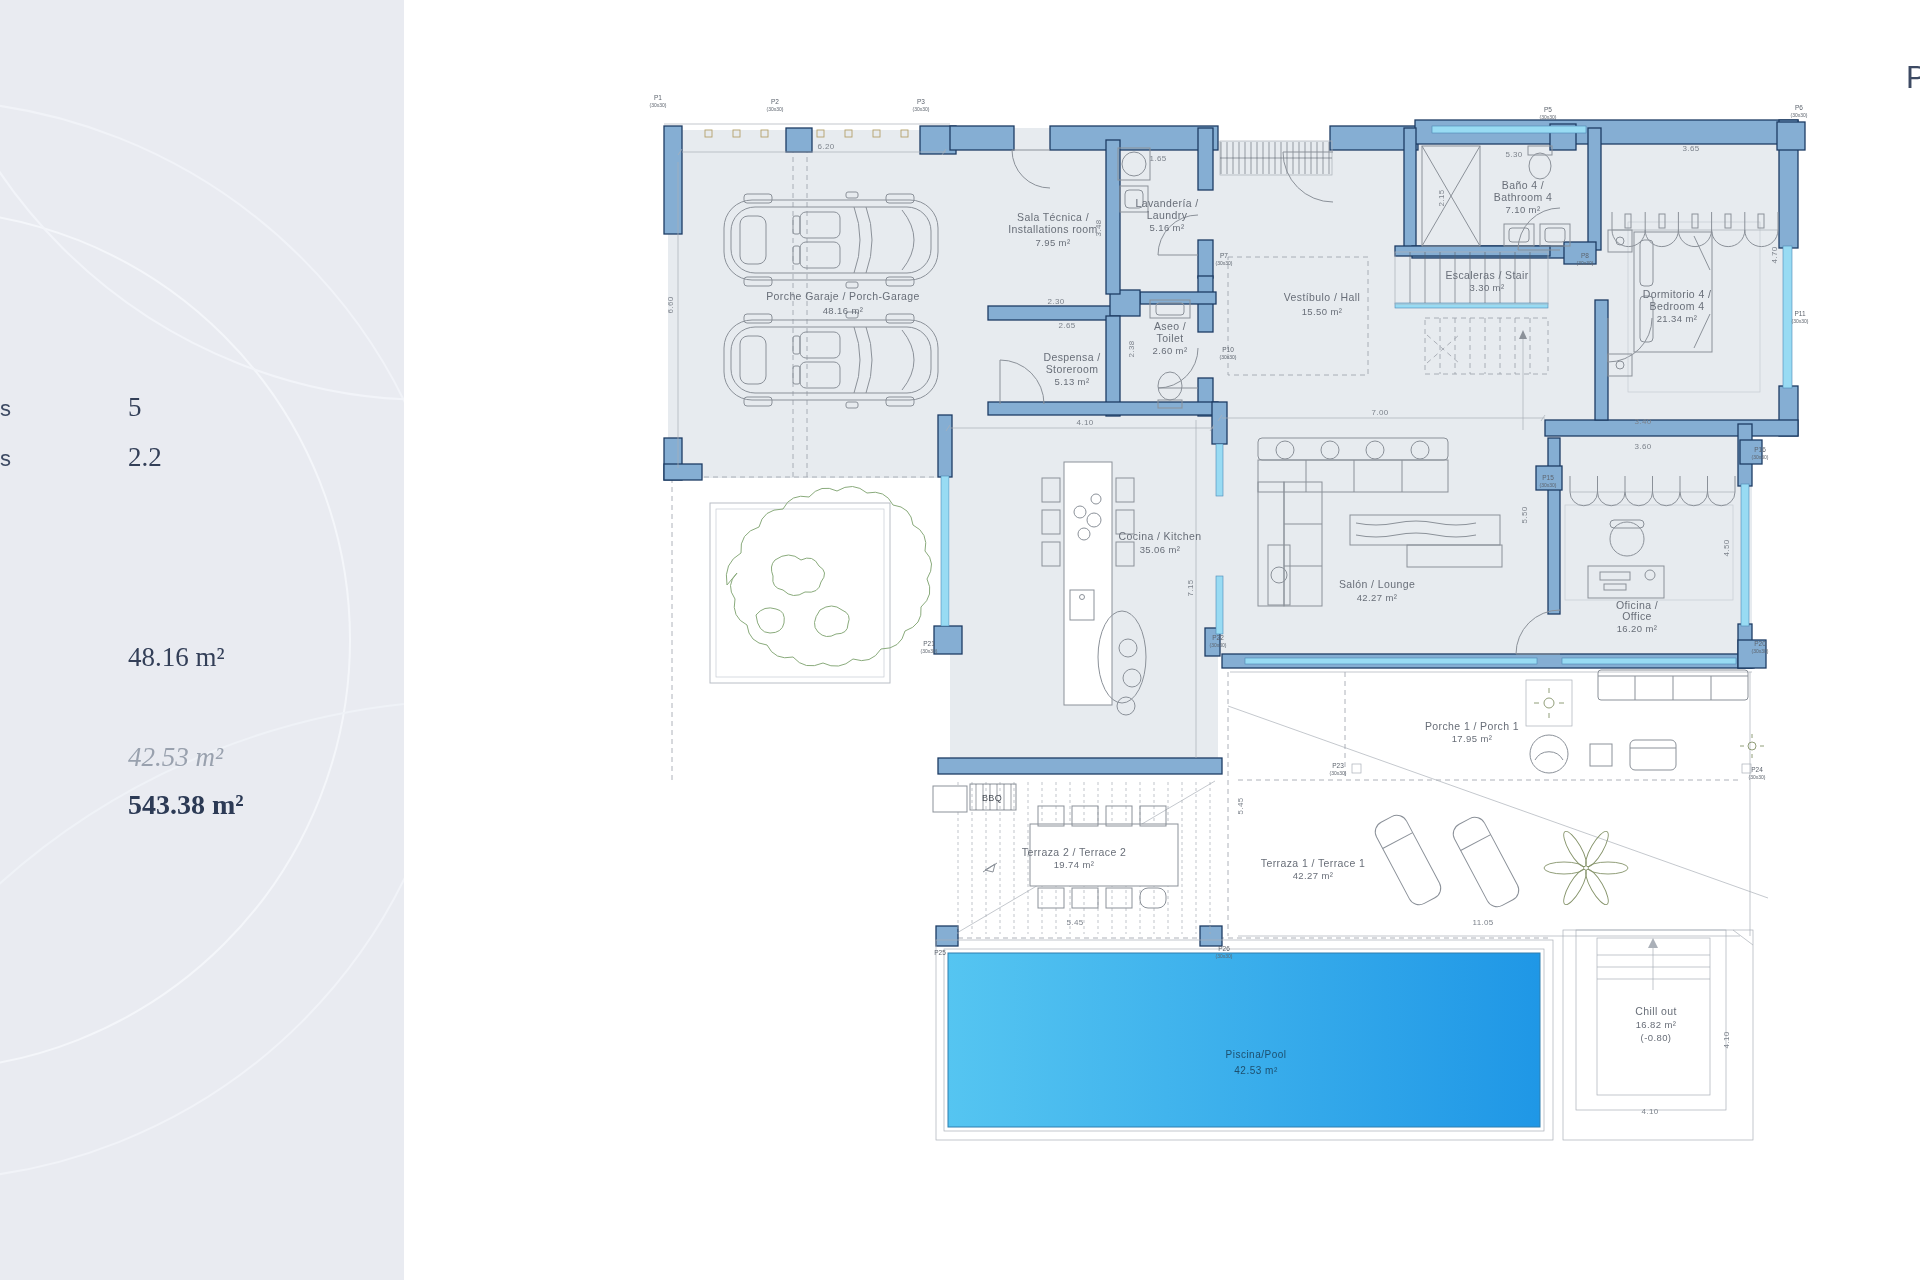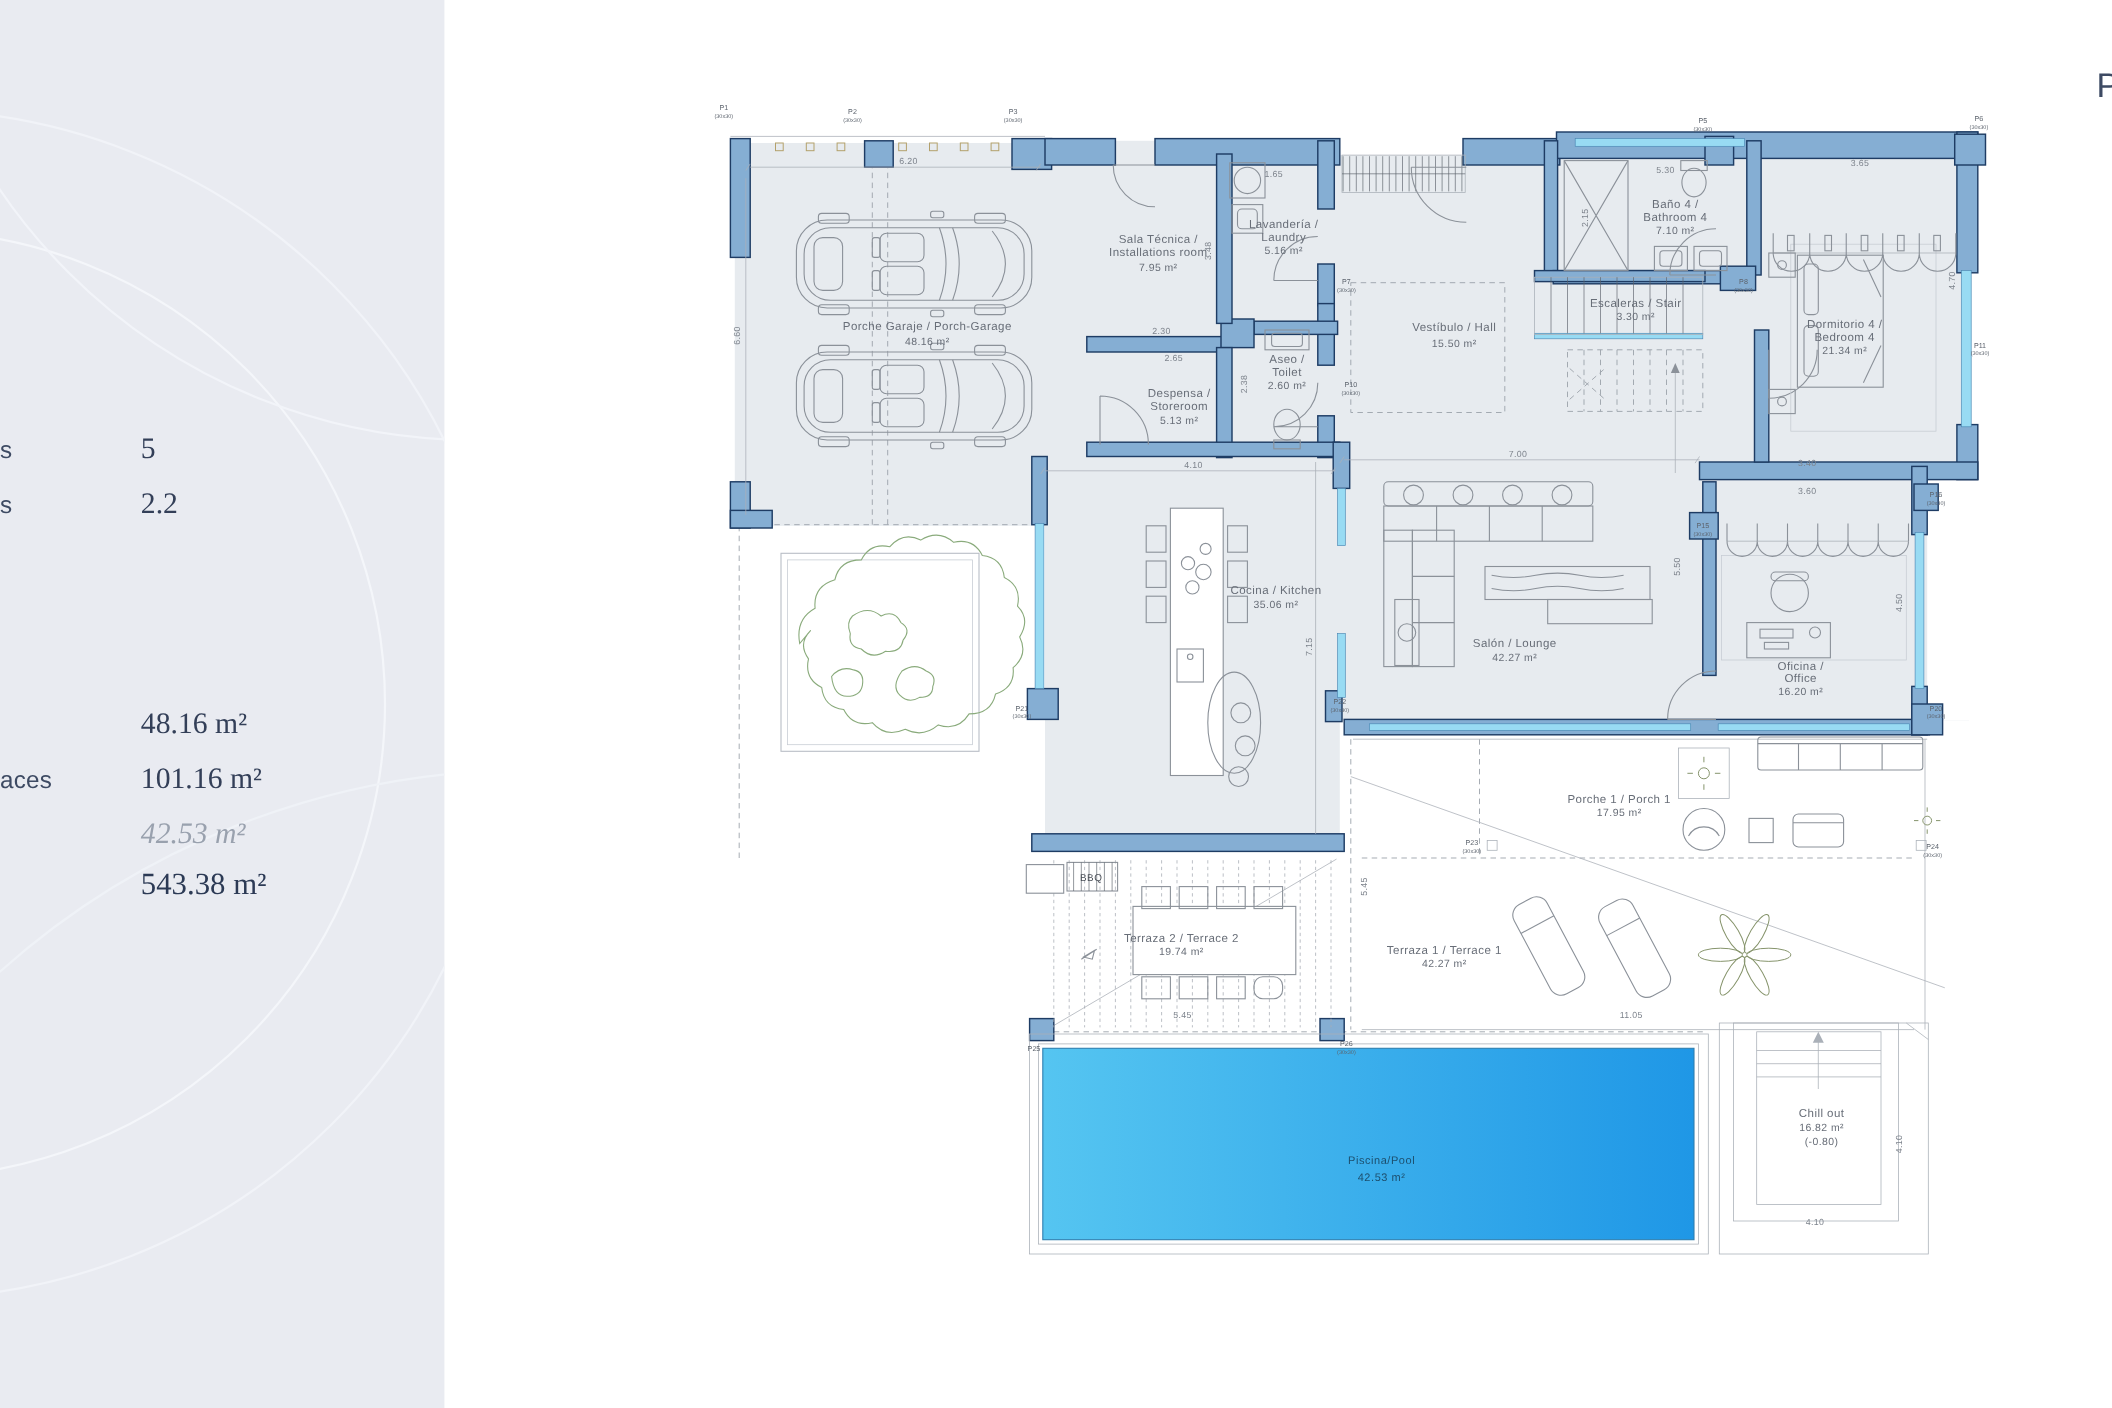--- a/index.html
+++ b/index.html
@@ -4,21 +4,21 @@
 <style>
   html,body{margin:0;padding:0;}
   body{width:1920px;height:1280px;position:relative;background:#ffffff;overflow:hidden;
        font-family:"Liberation Sans",sans-serif;}
   .sidebar{position:absolute;left:0;top:0;width:404px;height:1280px;background:#e9ebf1;overflow:hidden;}
   .deco{position:absolute;left:0;top:0;}
   .spec-row{position:absolute;left:0;width:404px;height:42px;}
   .frag{position:absolute;left:0;top:4px;font-size:22px;color:#3d4a63;letter-spacing:.2px;}
   .val{position:absolute;left:128px;top:0;font-family:"Liberation Serif",serif;font-size:27px;color:#333f58;}
   .spec-row.muted .val{color:#99a1ae;font-style:italic;}
-  .spec-row.total .val{font-weight:normal;color:#2c3a55;font-size:28px;}
+  .spec-row.total .val{font-weight:bold;color:#2c3a55;font-size:28px;}
   .p-frag{position:absolute;left:1906px;top:60px;font-size:31px;color:#3d4a63;}
   svg.plan{position:absolute;left:0;top:0;}
   .floor{fill:#e7ebef;}
   .wall{fill:#85aed3;stroke:#1e3c64;stroke-width:1.3;}
   .win{fill:#98dbf3;stroke:#4c88b4;stroke-width:.6;}
   .furn{fill:none;stroke:#8b9199;stroke-width:1;}
   .furnw{fill:#ffffff;stroke:#8b9199;stroke-width:1;}
   .thin{fill:none;stroke:#aab0b8;stroke-width:.7;}
   .thin2{fill:none;stroke:#c7ccd3;stroke-width:.7;}
   .dash{fill:none;stroke:#9aa0a8;stroke-width:.8;stroke-dasharray:5 4;}
@@ -48,24 +48,20 @@
       <span class="frag">s</span>
       <span class="val">5</span>
     </div>
   <div class="spec-row" style="top:442px">
       <span class="frag">s</span>
       <span class="val">2.2</span>
     </div>
   <div class="spec-row" style="top:642px">
       <span class="frag"></span>
       <span class="val">48.16 m²</span>
-    </div>
-  <div class="spec-row" style="top:692px">
-      <span class="frag">aces</span>
-      <span class="val">101.16 m²</span>
     </div>
   <div class="spec-row muted" style="top:742px">
       <span class="frag"></span>
       <span class="val">42.53 m²</span>
     </div>
   <div class="spec-row total" style="top:789px">
       <span class="frag"></span>
       <span class="val">543.38 m²</span>
     </div>
 </div>

